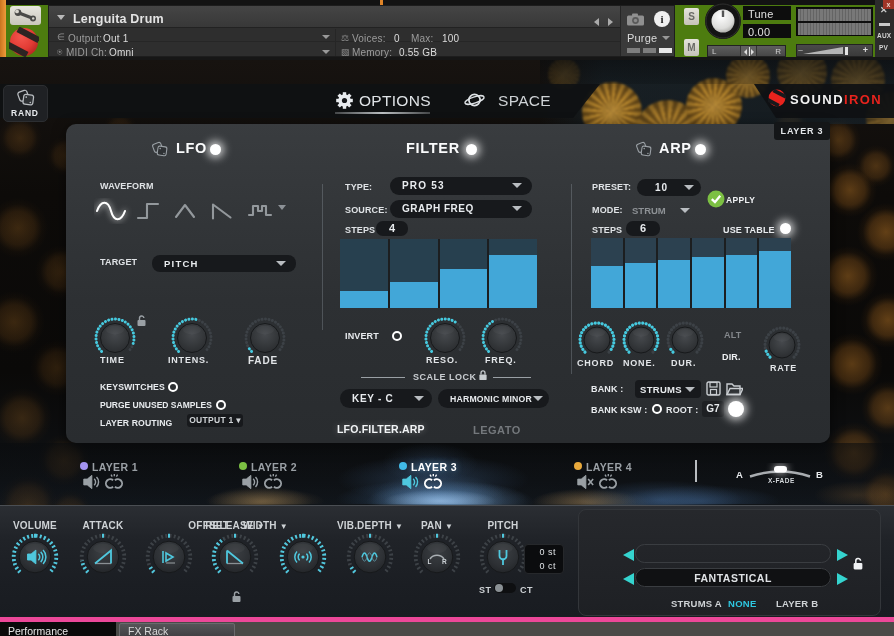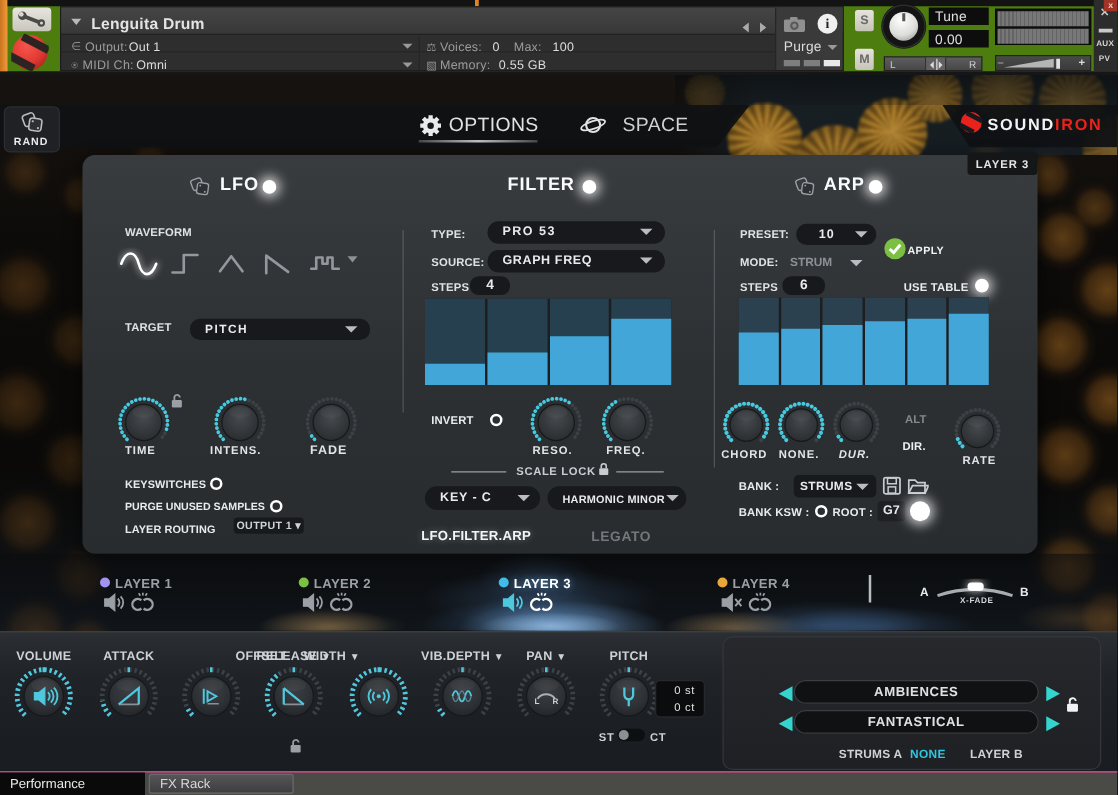--- a/index.html
+++ b/index.html
@@ -403,21 +403,21 @@
         <path d="M 6.98 31.02 A 17 17 0 1 1 31.02 31.02" fill="none" stroke="#3c4146" stroke-width="3.2" stroke-linecap="round" stroke-dasharray="0.01 3.45"></path>
         <path d="M 6.98 31.02 A 17 17 0 0 1 2.41 22.71" fill="none" stroke="#45cadf" stroke-width="3.2" stroke-linecap="round" stroke-dasharray="0.01 3.45"></path>
         <circle cx="19.0" cy="19.0" r="13" fill="url(#kg)" stroke="#17191b" stroke-width="1"></circle>
         <ellipse cx="19.0" cy="11.85" rx="8.06" ry="3.9" fill="rgba(255,255,255,0.035)"></ellipse>
       </svg>
     </div>
     <div style="position:absolute;left:658px;top:206px;font-size:9px;color:#84888c;letter-spacing:0.15px;font-weight:700;white-space:nowrap;">ALT</div>
     <div style="position:absolute;left:656px;top:228px;font-size:9px;color:#eef0f2;letter-spacing:0.15px;font-weight:700;white-space:nowrap;">DIR.</div>
     <div style="position:absolute;left:511px;top:234px;font-size:9px;color:#e2e5e8;letter-spacing:0.8px;font-weight:700;white-space:nowrap;">CHORD</div>
     <div style="position:absolute;left:557px;top:234px;font-size:9px;color:#e2e5e8;letter-spacing:0.8px;font-weight:700;white-space:nowrap;">NONE.</div>
-    <div style="position:absolute;left:605px;top:234px;font-size:9px;color:#e2e5e8;letter-spacing:0.8px;font-weight:700;white-space:nowrap;font-style:italic;">DUR.</div>
+    <div style="position:absolute;left:605px;top:234px;font-size:9px;color:#e2e5e8;letter-spacing:0.8px;font-weight:700;white-space:nowrap;">DUR.</div>
     <div style="position:absolute;left:704px;top:239px;font-size:9px;color:#e2e5e8;letter-spacing:0.8px;font-weight:700;white-space:nowrap;">RATE</div>
     <div style="position:absolute;left:525px;top:260px;font-size:9px;color:#e8ebee;letter-spacing:0.15px;font-weight:700;white-space:nowrap;">BANK :</div>
     <div style="position:absolute;left:569px;top:256px;width:66px;height:18px;background:#17191c;border-radius:4px;">
       <div style="position:absolute;left:0;right:14px;top:0;bottom:0;display:flex;align-items:center;justify-content:center;font-size:9.5px;font-weight:700;letter-spacing:0.3px;color:#e8ebee;white-space:nowrap">STRUMS</div>
       <div style="position:absolute;right:6px;top:6.5px;width:0;height:0;border-left:5px solid transparent;border-right:5px solid transparent;border-top:5px solid #b9bdc1"></div>
     </div>
     <svg class="abs" style="left:640px;top:257px" width="15" height="15" viewBox="0 0 15 15">
 <rect x="1" y="1" width="13" height="13" rx="1.5" fill="none" stroke="#c9cdd1" stroke-width="1.4"></rect>
 <rect x="4" y="1.5" width="7" height="4.5" fill="none" stroke="#c9cdd1" stroke-width="1.2"></rect>
 <rect x="4.5" y="8.5" width="6" height="5" fill="none" stroke="#c9cdd1" stroke-width="1.2"></rect>
@@ -630,36 +630,33 @@
     <div style="position:absolute;left:479px;top:79px;font-size:9px;color:#ced2d5;letter-spacing:0.5px;font-weight:700;white-space:nowrap;">ST</div>
     <div class="abs" style="left:494px;top:77px;width:22px;height:10px;background:#0e0f11;border-radius:5px">
       <div style="position:absolute;left:1px;top:1px;width:8px;height:8px;border-radius:50%;background:#8a9094"></div>
     </div>
     <div style="position:absolute;left:520px;top:79px;font-size:9px;color:#ced2d5;letter-spacing:0.5px;font-weight:700;white-space:nowrap;">CT</div>
     <svg class="abs" style="left:231px;top:85px" width="11" height="12" viewBox="0 0 11 12">
 <rect x="1.5" y="5" width="8" height="6" rx="1" fill="#9aa0a5"></rect>
 <path d="M 3.5 5 L 3.5 3.4 A 2.2 2.2 0 0 1 7.9 3.0" fill="none" stroke="#9aa0a5" stroke-width="1.4"></path>
     </svg>
     <div class="abs" style="left:578px;top:3px;width:303px;height:107px;background:linear-gradient(#26282c,#1e2024);border-radius:8px;border:1px solid #33363a">
-      <div style="position:absolute;left:56px;top:34px;width:196px;height:19px;background:#101113;border-radius:9.5px;">
-        <div style="position:absolute;left:0;right:0px;top:0;bottom:0;display:flex;align-items:center;justify-content:center;font-size:10.5px;font-weight:700;letter-spacing:0.5px;color:#dfe2e5;white-space:nowrap">AMBIENCES</div>
-      </div>
       <div class="abs" style="left:56px;top:34px;width:196px;height:19px;border:1px solid #3a3d41;border-radius:9.5px"></div>
       <div style="position:absolute;left:44px;top:39px;width:0;height:0;border-top:6.5px solid transparent;border-bottom:6.5px solid transparent;border-right:11px solid #35d4cf"></div>
       <div style="position:absolute;left:258px;top:39px;width:0;height:0;border-top:6.5px solid transparent;border-bottom:6.5px solid transparent;border-left:11px solid #35d4cf"></div>
       <div style="position:absolute;left:56px;top:58px;width:196px;height:19px;background:#101113;border-radius:9.5px;">
         <div style="position:absolute;left:0;right:0px;top:0;bottom:0;display:flex;align-items:center;justify-content:center;font-size:10.5px;font-weight:700;letter-spacing:0.5px;color:#dfe2e5;white-space:nowrap">FANTASTICAL</div>
       </div>
       <div class="abs" style="left:56px;top:58px;width:196px;height:19px;border:1px solid #3a3d41;border-radius:9.5px"></div>
       <div style="position:absolute;left:44px;top:63px;width:0;height:0;border-top:6.5px solid transparent;border-bottom:6.5px solid transparent;border-right:11px solid #35d4cf"></div>
       <div style="position:absolute;left:258px;top:63px;width:0;height:0;border-top:6.5px solid transparent;border-bottom:6.5px solid transparent;border-left:11px solid #35d4cf"></div>
       <svg class="abs" style="left:273px;top:47px" width="12" height="14" viewBox="0 0 11 12">
 <rect x="1.5" y="5" width="8" height="6" rx="1" fill="#f0f2f4"></rect>
 <path d="M 3.5 5 L 3.5 3.4 A 2.2 2.2 0 0 1 7.9 3.0" fill="none" stroke="#f0f2f4" stroke-width="1.4"></path>
       </svg>
       <div style="position:absolute;left:92px;top:88px;font-size:9.5px;color:#ced2d5;letter-spacing:0.2px;font-weight:700;white-space:nowrap;">STRUMS A</div>
       <div style="position:absolute;left:149px;top:88px;font-size:9.5px;color:#2ec6e0;letter-spacing:0.3px;font-weight:700;white-space:nowrap;">NONE</div>
       <div style="position:absolute;left:197px;top:88px;font-size:9.5px;color:#ced2d5;letter-spacing:0.2px;font-weight:700;white-space:nowrap;">LAYER B</div>
     </div>
   </div>
-<div class="abs" style="left:0;top:617px;width:894px;height:19px;background:#4a4a47;border-top:1px solid #ec4899">
+<div class="abs" style="left:0;top:617px;width:894px;height:19px;background:#4a4a47;border-top:5px solid #ec4899">
     <div class="abs" style="left:0;top:0;width:116px;height:19px;background:#0a0a0a;color:#e8e8e8;font-size:10.5px;line-height:18px;padding-left:8px">Performance</div>
     <div class="abs" style="left:119px;top:1px;width:116px;height:16px;background:linear-gradient(#555558,#3e3e41);border:1px solid #6a6a6d;border-radius:2px;color:#d8d8d8;font-size:10.5px;line-height:15px;padding-left:8px">FX Rack</div>
   </div>
 </body></html>

